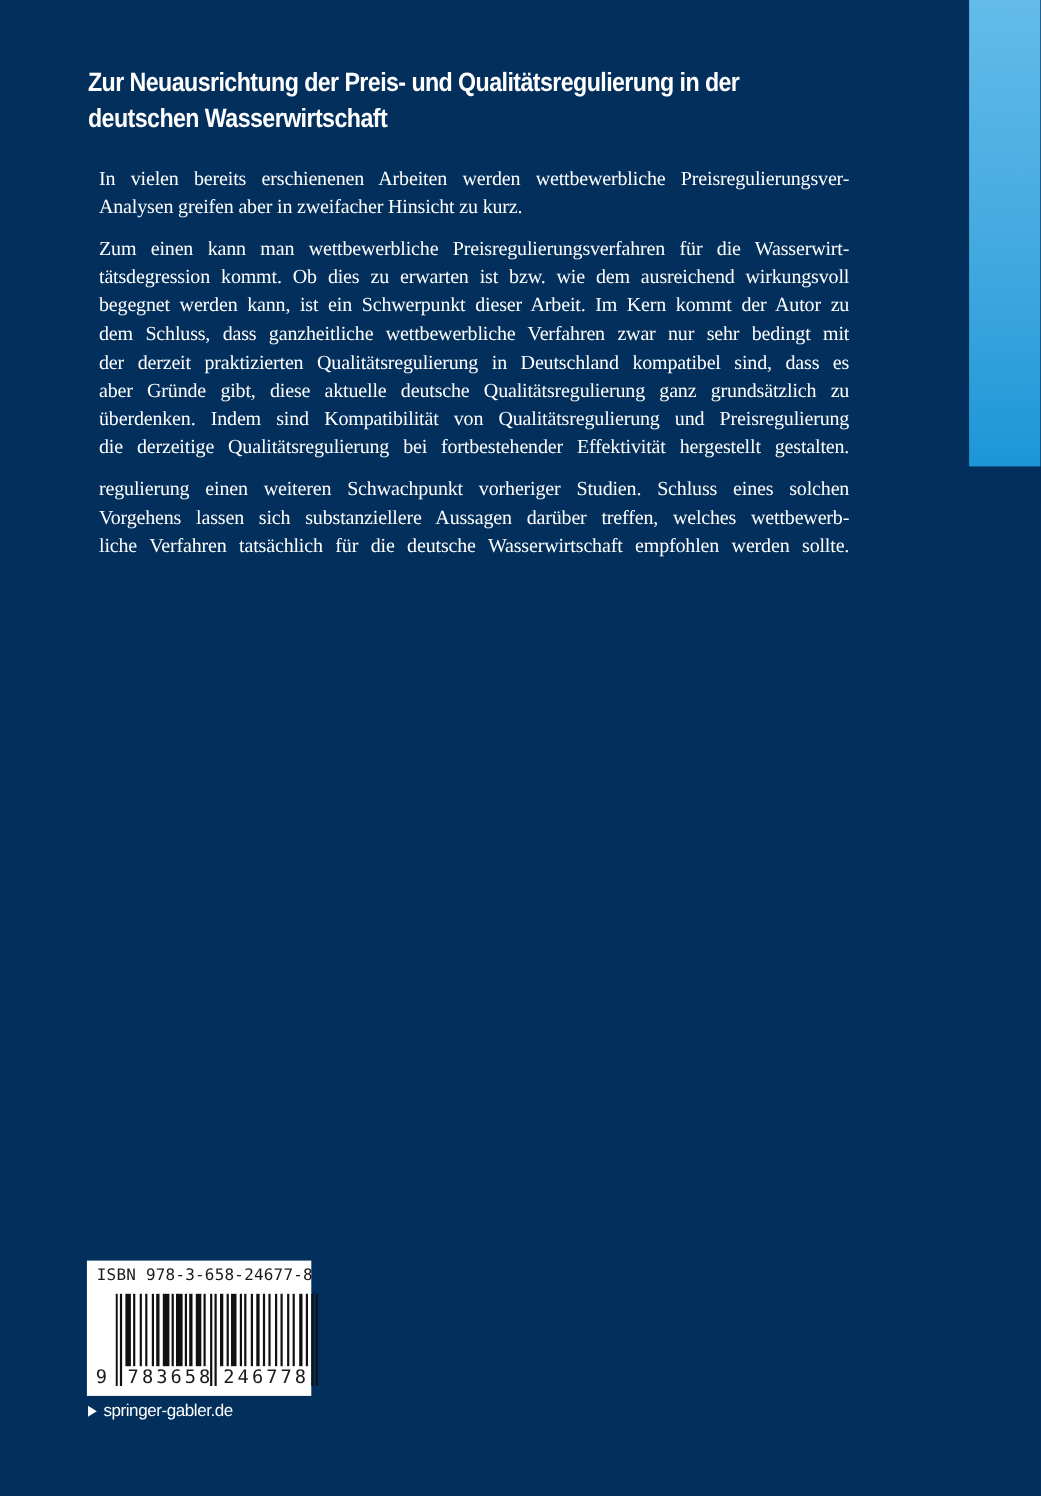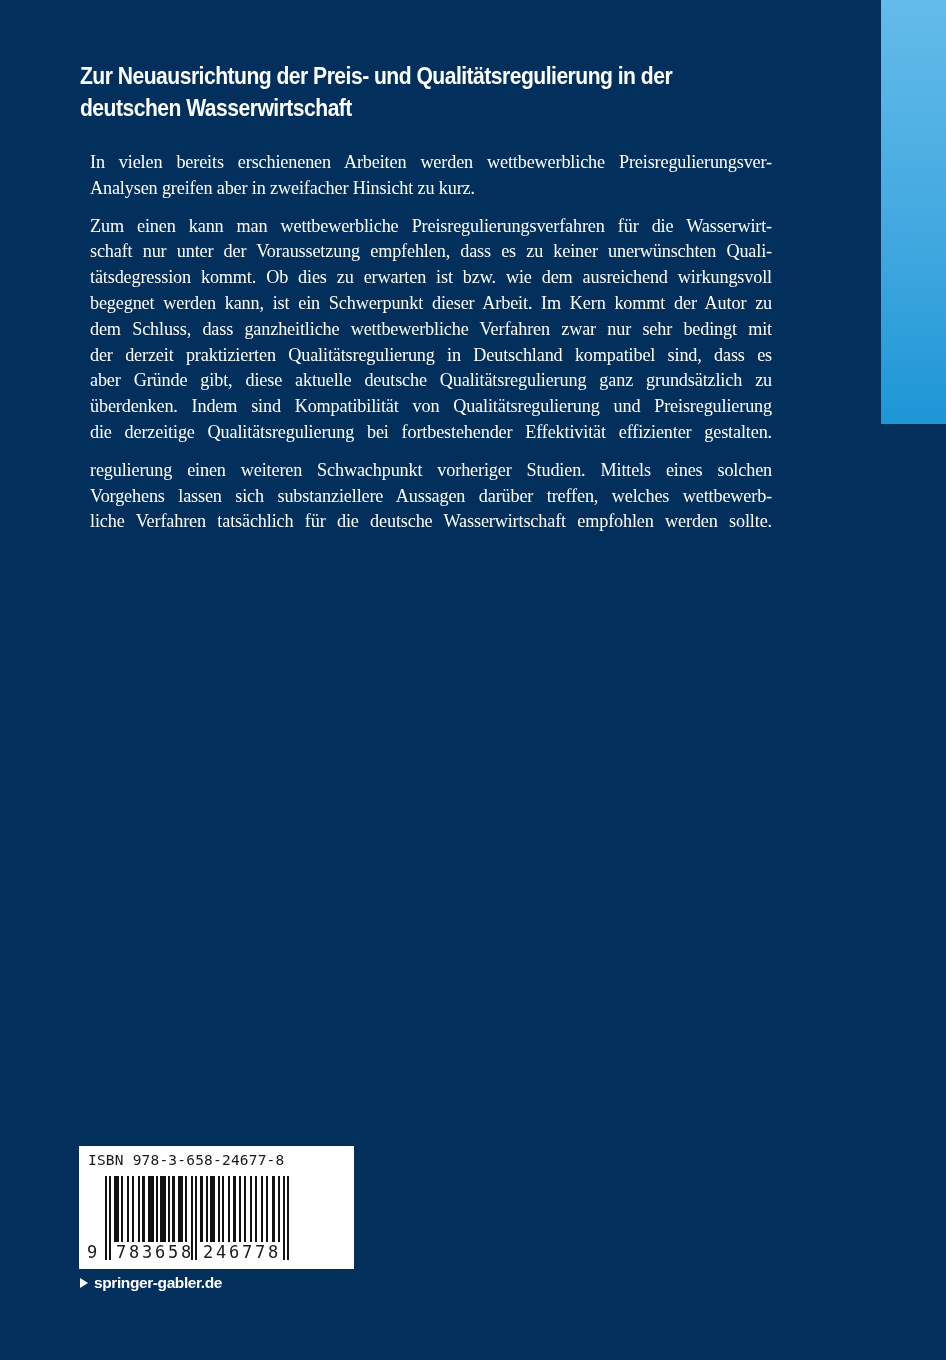--- a/index.html
+++ b/index.html
@@ -28,21 +28,21 @@
     color: #ffffff;
     font-family: "Liberation Serif", "DejaVu Serif", serif;
     font-size: 18.2px; line-height: 25.8px;
     letter-spacing: -0.15px;
     margin-left: 10px;
   }
   .para { margin: 0 0 12px 0; }
   .line { display: block; white-space: nowrap; }
   .line.justify { text-align: justify; text-align-last: justify; white-space: normal; }
   .isbn-box {
-    position: absolute; left: 79px; top: 1146px; width: 275px; height: 123px;
+    position: absolute; left: 79px; top: 1146px; width: 204px; height: 123px;
     background: #ffffff;
   }
   .isbn-text {
     position: absolute; left: 9px; top: 6px; width: 212px;
     font-family: "DejaVu Sans Mono", "Liberation Mono", monospace;
     font-size: 14.5px; color: #1a1a1a; letter-spacing: 0.2px;
     white-space: nowrap;
   }
   .barcode {
     position: absolute; left: 26px; top: 30px; width: 188px; height: 84px;
@@ -52,21 +52,21 @@
     position: absolute; left: 0; top: 96px; width: 228px; height: 22px;
   }
   .digit {
     position: absolute; font-family: "DejaVu Sans Mono", "Liberation Mono", monospace;
     font-size: 17px; color: #1a1a1a;
   }
   .publisher-link {
     position: absolute; left: 80px; top: 1274px;
     color: #ffffff; text-decoration: none;
     font-family: "Liberation Sans", "DejaVu Sans", sans-serif;
-    font-weight: bold; font-size: 15.5px; letter-spacing: -0.4px;
+    font-weight: normal; font-size: 15.5px; letter-spacing: -0.4px;
     display: flex; align-items: center; gap: 4px;
   }
   .publisher-link .arrow {
     width: 0; height: 0;
     border-top: 5.5px solid transparent; border-bottom: 5.5px solid transparent;
     border-left: 8px solid #ffffff;
     margin-right: 2px;
   }
 </style>
 </head>
@@ -79,31 +79,30 @@
   <span>deutschen Wasserwirtschaft</span>
 </h1>
 
 <div class="body-text">
   <p class="para">
     <span class="line justify">In vielen bereits erschienenen Arbeiten werden wettbewerbliche Preisregulierungsver-</span>
     <span class="line">Analysen greifen aber in zweifacher Hinsicht zu kurz.</span>
   </p>
   <p class="para">
     <span class="line justify">Zum einen kann man wettbewerbliche Preisregulierungsverfahren für die Wasserwirt-</span>
-    <span class="line justify">schaft nur unter der Voraussetzung empfehlen, dass es zu keiner unerwünschten Quali-</span>
     <span class="line justify">tätsdegression kommt. Ob dies zu erwarten ist bzw. wie dem ausreichend wirkungsvoll</span>
     <span class="line justify">begegnet werden kann, ist ein Schwerpunkt dieser Arbeit. Im Kern kommt der Autor zu</span>
     <span class="line justify">dem Schluss, dass ganzheitliche wettbewerbliche Verfahren zwar nur sehr bedingt mit</span>
     <span class="line justify">der derzeit praktizierten Qualitätsregulierung in Deutschland kompatibel sind, dass es</span>
     <span class="line justify">aber Gründe gibt, diese aktuelle deutsche Qualitätsregulierung ganz grundsätzlich zu</span>
     <span class="line justify">überdenken. Indem sind Kompatibilität von Qualitätsregulierung und Preisregulierung</span>
-    <span class="line justify">die derzeitige Qualitätsregulierung bei fortbestehender Effektivität effizienter gestalten.</span>
+    <span class="line justify">die derzeitige Qualitätsregulierung bei fortbestehender Effektivität hergestellt gestalten.</span>
   </p>
   <p class="para">
-    <span class="line justify">regulierung einen weiteren Schwachpunkt vorheriger Studien. Mittels eines solchen</span>
+    <span class="line justify">regulierung einen weiteren Schwachpunkt vorheriger Studien. Schluss eines solchen</span>
     <span class="line justify">Vorgehens lassen sich substanziellere Aussagen darüber treffen, welches wettbewerb-</span>
     <span class="line justify">liche Verfahren tatsächlich für die deutsche Wasserwirtschaft empfohlen werden sollte.</span>
   </p>
 </div>
 
 <div class="isbn-box">
   <div class="isbn-text">ISBN 978-3-658-24677-8</div>
   <div class="barcode">
     <svg width="188" height="84" viewBox="0 0 188 84" xmlns="http://www.w3.org/2000/svg">
       <g fill="#111">

